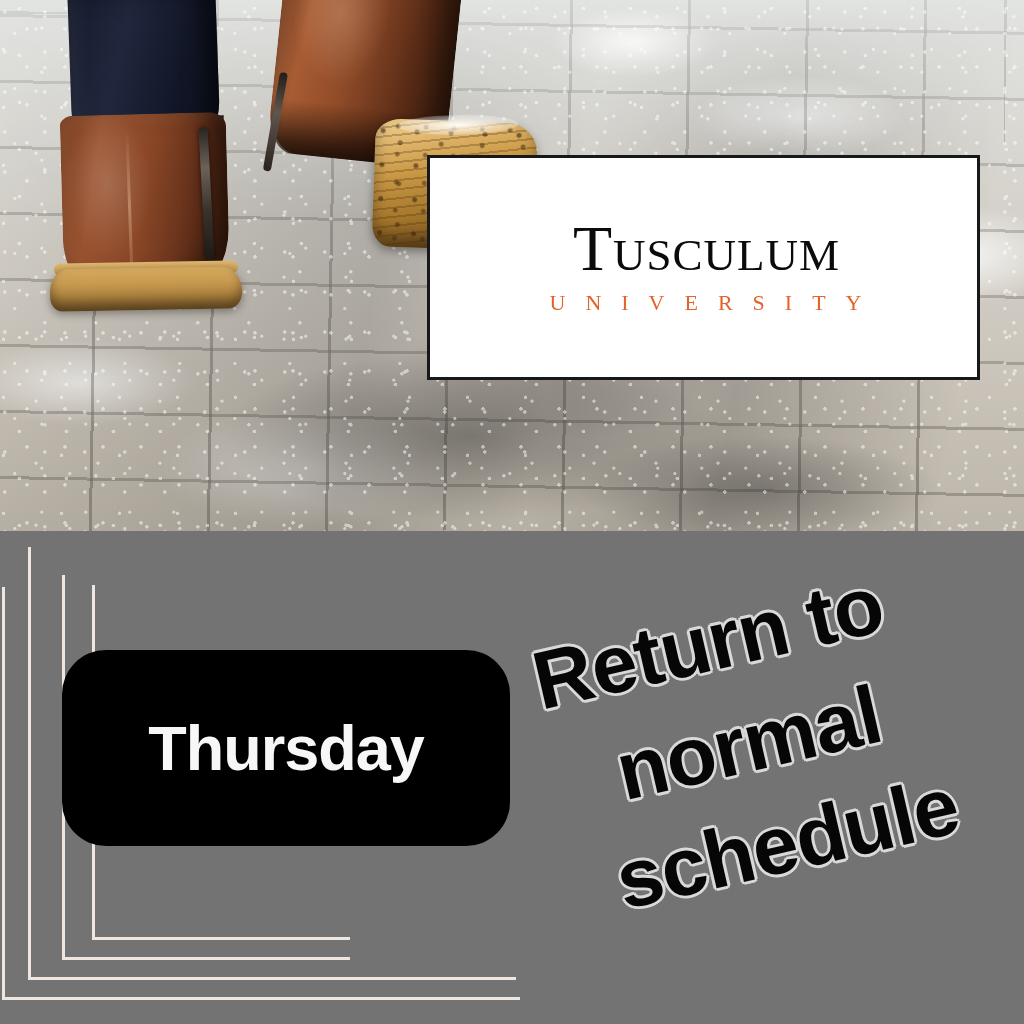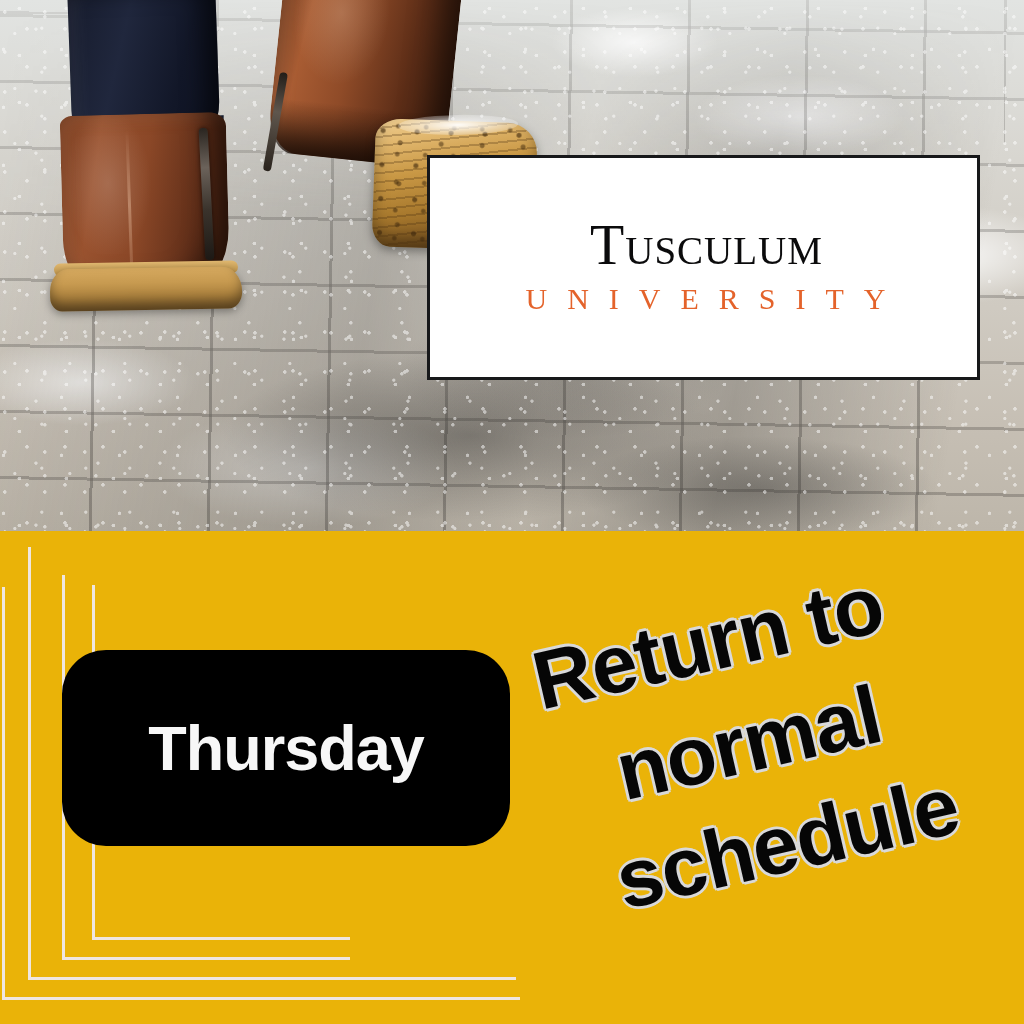--- a/index.html
+++ b/index.html
@@ -199,44 +199,44 @@
     border:3px solid #17181a;
     box-sizing:border-box;
     display:flex;
     flex-direction:column;
     align-items:center;
     justify-content:center;
   }
   .logo-word{
     font-family:"Liberation Serif", serif;
     color:#0b0b0c;
-    font-size:56px;
+    font-size:64px;
     line-height:.94;
     font-variant:small-caps;
     letter-spacing:1px;
     white-space:nowrap;
     margin-left:6px;
   }
   .logo-sub{
     font-family:"Liberation Serif", serif;
     color:#e4632b;
-    font-size:30px;
+    font-size:22px;
     letter-spacing:20px;
     margin-top:10px;
     margin-left:24px;
     white-space:nowrap;
   }
 
   
   #panel{
     position:absolute;
     left:0; top:531px;
     width:1024px;
     height:493px;
-    background:#eab308;
+    background:#737373;
     overflow:hidden;
   }
 
   
   .bracket{
     position:absolute;
     border-left:3px solid #efe6e0;
     border-bottom:3px solid #efe6e0;
   }
   .bk1{ left:2px;  bottom:24px;  width:515px; height:410px; }

